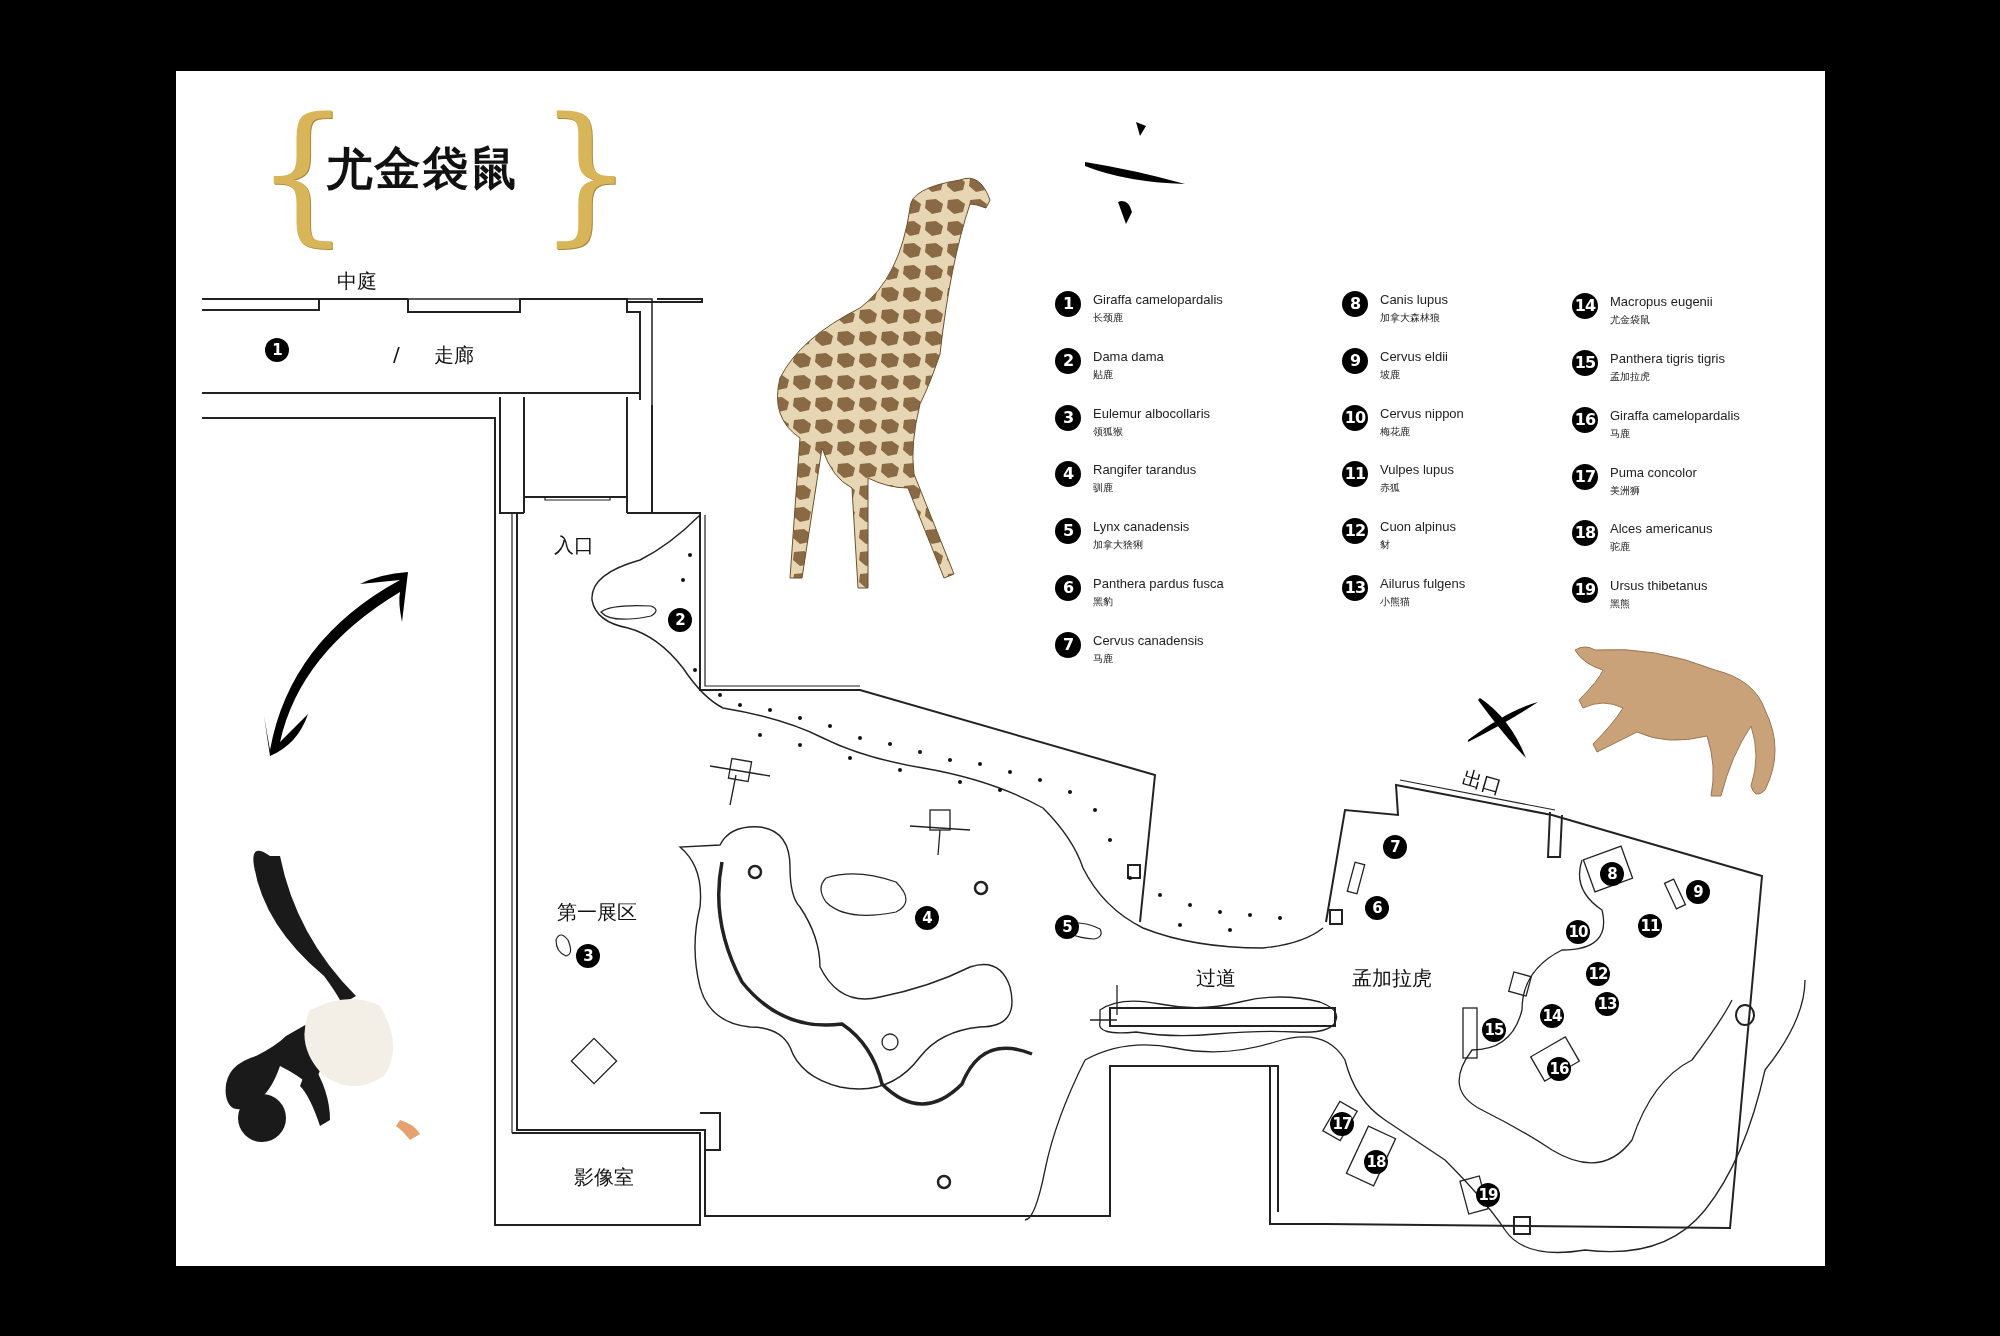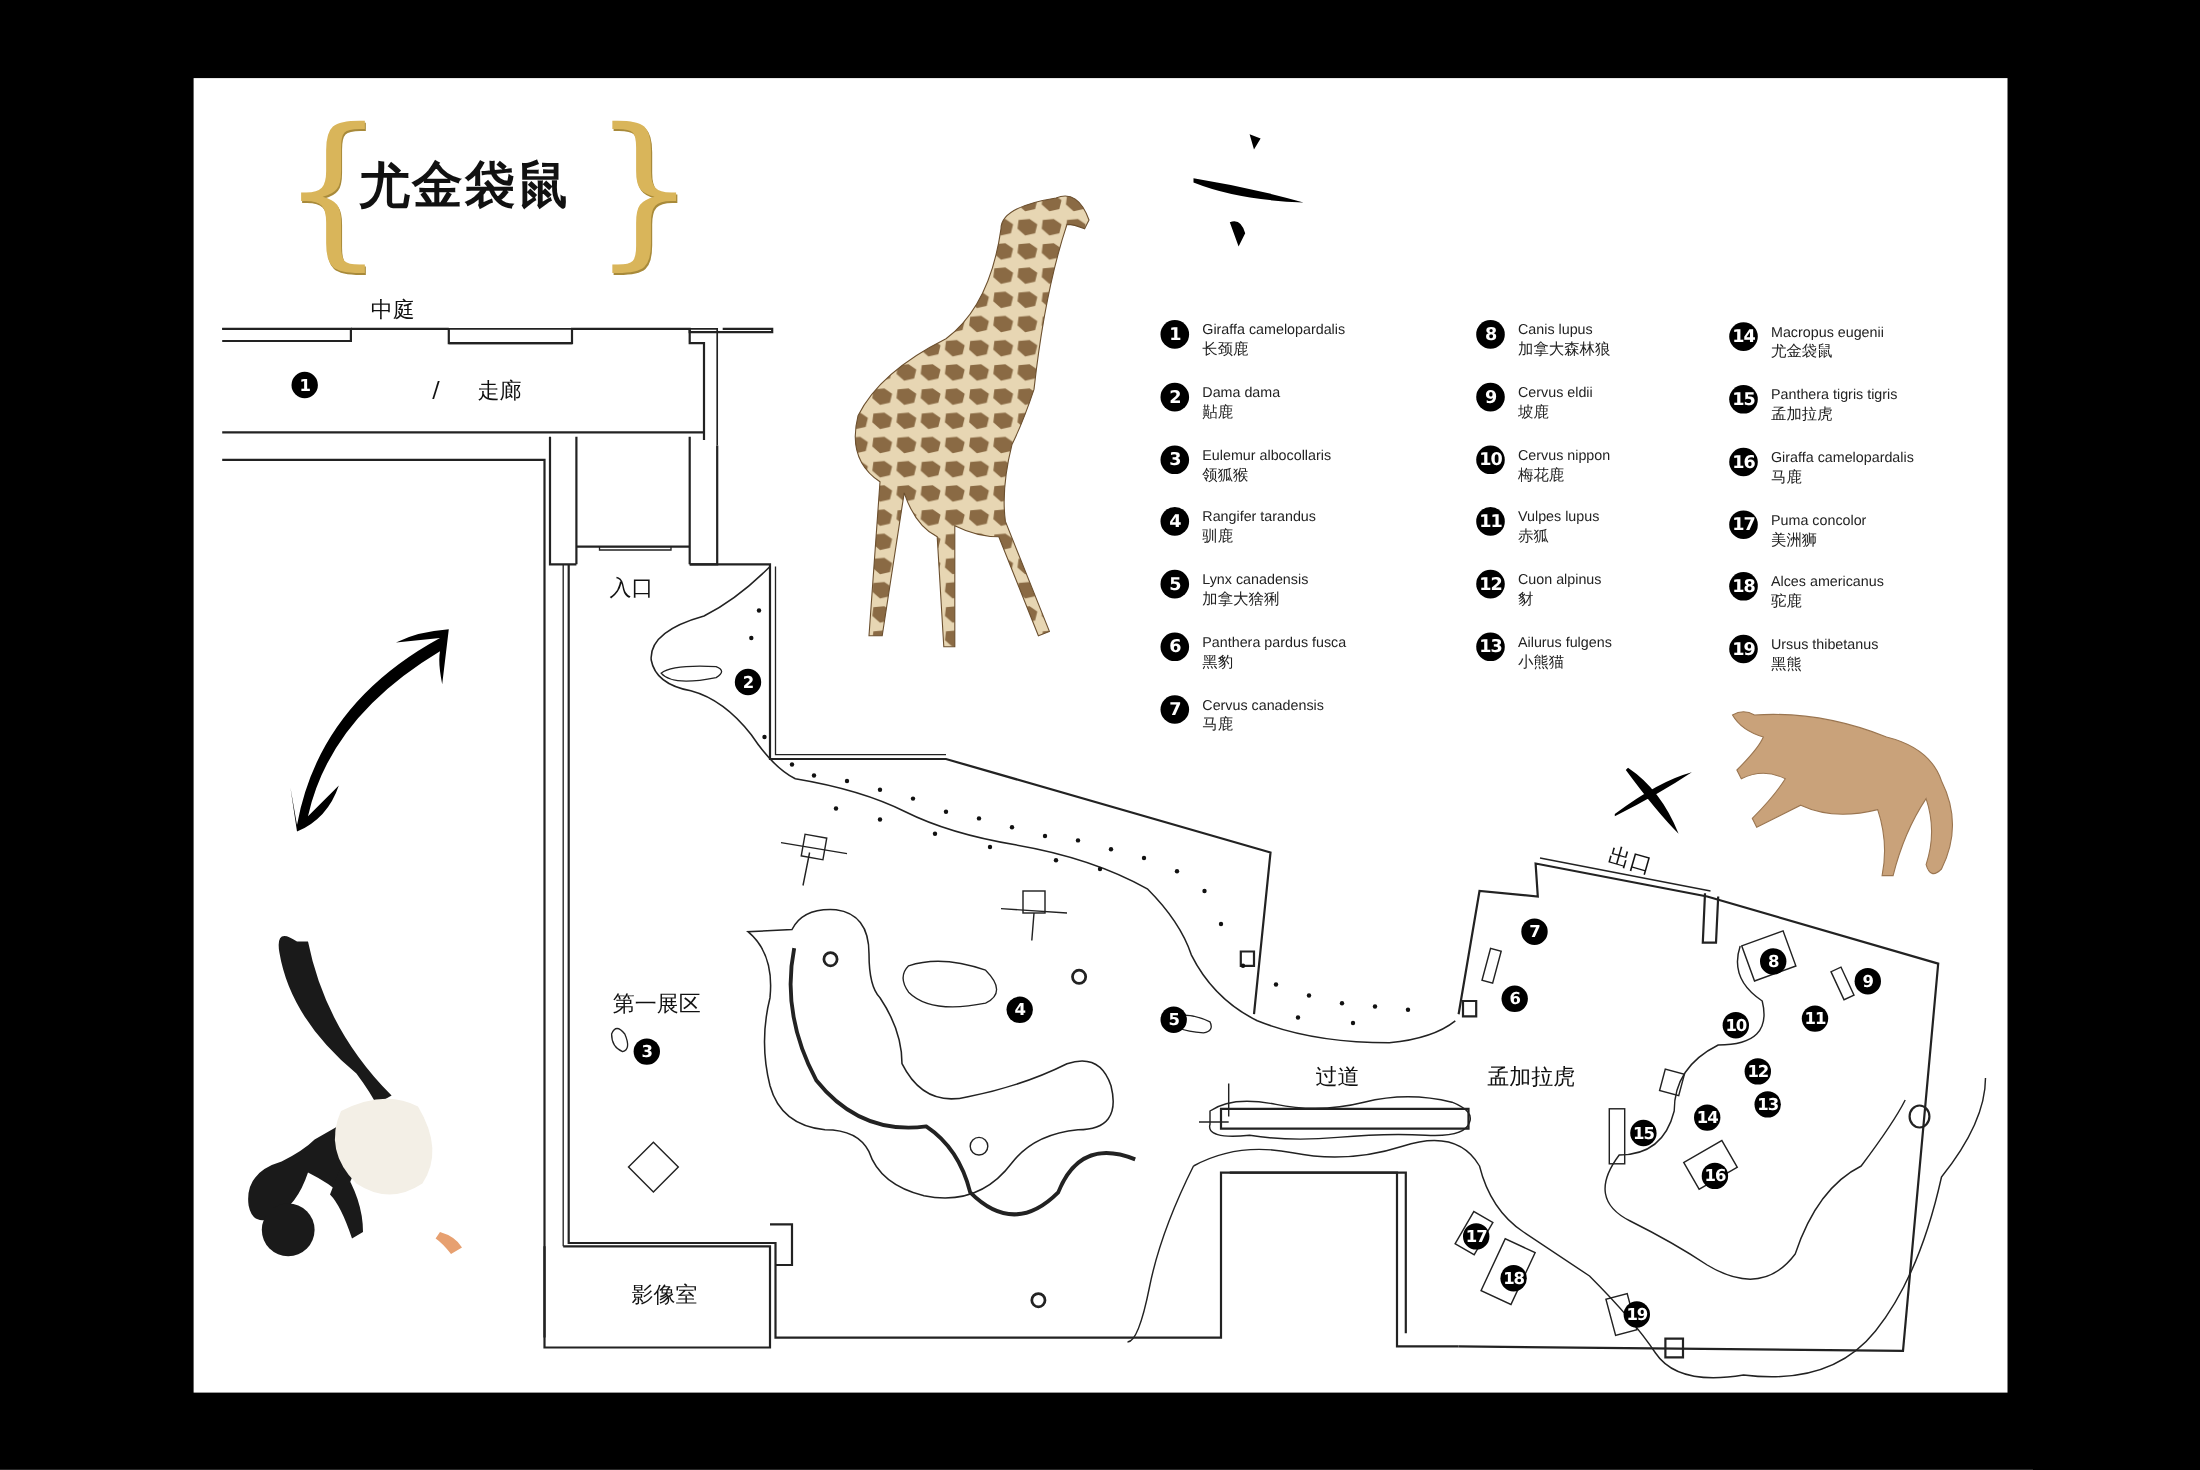--- a/index.html
+++ b/index.html
@@ -7,21 +7,21 @@
   .panel { position: absolute; left: 176px; top: 71px; width: 1649px; height: 1195px; background: #fff; }
   svg.map { position: absolute; left: 0; top: 0; width: 2000px; height: 1336px; }
   .title { position: absolute; left: 300px; top: 138px; width: 245px; text-align: center; font-size: 46px; font-weight: bold; color: #111; letter-spacing: 2px; }
   .brace { position: absolute; top: 98px; font-size: 150px; line-height: 150px; color: #d9b55a; font-family: "DejaVu Serif", serif; font-weight: normal; text-shadow: 1px 1px 0 #a88a3a; }
   .room-label { position: absolute; font-size: 20px; color: #111; white-space: nowrap; }
   .legend { position: absolute; }
   .leg-item { position: absolute; display: flex; align-items: flex-start; width: 240px; }
   .leg-num { width: 26px; height: 26px; border-radius: 50%; background: #000; color: #fff; font-weight: bold; font-size: 16px; line-height: 26px; text-align: center; margin-right: 12px; flex: none; margin-top: 1px; letter-spacing: -1px; }
   .leg-text { display: flex; flex-direction: column; }
   .leg-sci { font-size: 13px; color: #222; line-height: 19px; font-family: "Liberation Sans", sans-serif; }
-  .leg-cn { font-size: 14px; color: #222; line-height: 18px; }
+  .leg-cn { font-size: 10px; color: #222; line-height: 18px; }
   .pin { position: absolute; width: 24px; height: 24px; border-radius: 50%; background: #000; color: #fff; font-weight: bold; font-size: 15px; line-height: 24px; text-align: center; letter-spacing: -1px; }
 </style>
 </head>
 <body>
 
 <div class="panel"></div>
 
 <svg class="map" viewBox="0 0 2000 1336" xmlns="http://www.w3.org/2000/svg">
   <defs>
     <pattern id="giraffePat" width="22" height="22" patternUnits="userSpaceOnUse">
@@ -156,21 +156,21 @@
   </g>
 </svg>
 
 <div class="brace" style="left:255px;">{</div>
 <div class="brace" style="left:538px;">}</div>
 <div class="title">尤金袋鼠</div>
 
 <div class="room-label" style="left:337px; top:268px;">中庭</div>
 <div class="room-label" style="left:393px; top:342px;">/</div>
 <div class="room-label" style="left:434px; top:342px;">走廊</div>
-<div class="room-label" style="left:554px; top:521px;">入口</div>
+<div class="room-label" style="left:554px; top:532px;">入口</div>
 <div class="room-label" style="left:557px; top:899px;text-align:right;">第一展区</div>
 <div class="room-label" style="left:574px; top:1164px;">影像室</div>
 <div class="room-label" style="left:1196px; top:965px;">过道</div>
 <div class="room-label" style="left:1352px; top:965px;">孟加拉虎</div>
 <div class="room-label" style="left:1462px; top:769px; transform: rotate(16deg);">出口</div>
 
 <div class="pin" style="left:265px; top:338px;">1</div>
 <div class="pin" style="left:668px; top:608px;">2</div>
 <div class="pin" style="left:576px; top:944px;">3</div>
 <div class="pin" style="left:915px; top:906px;">4</div>

